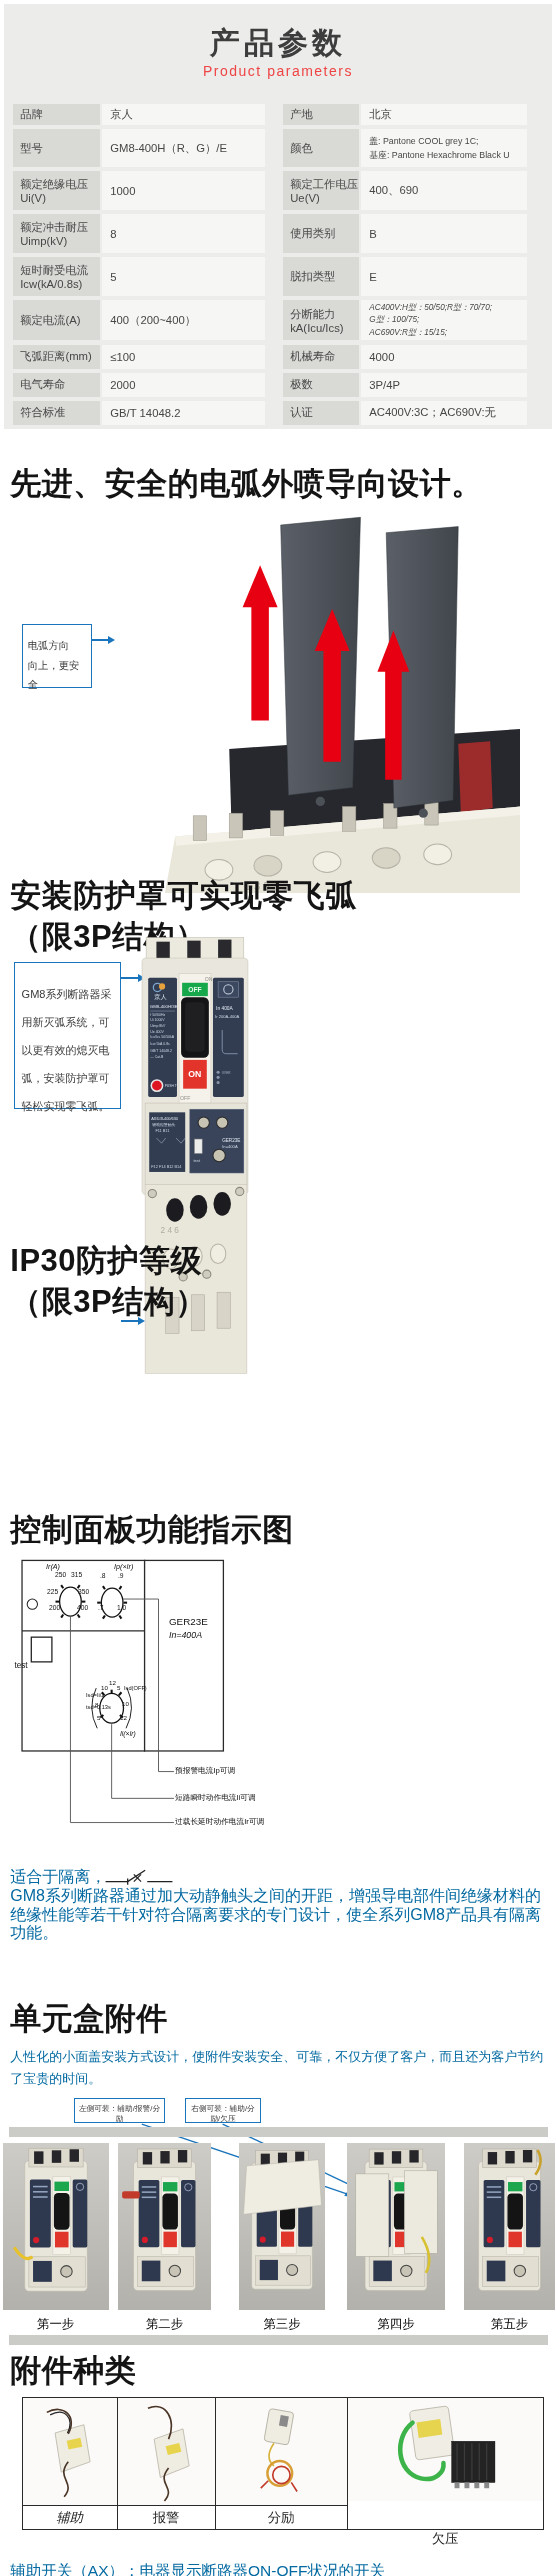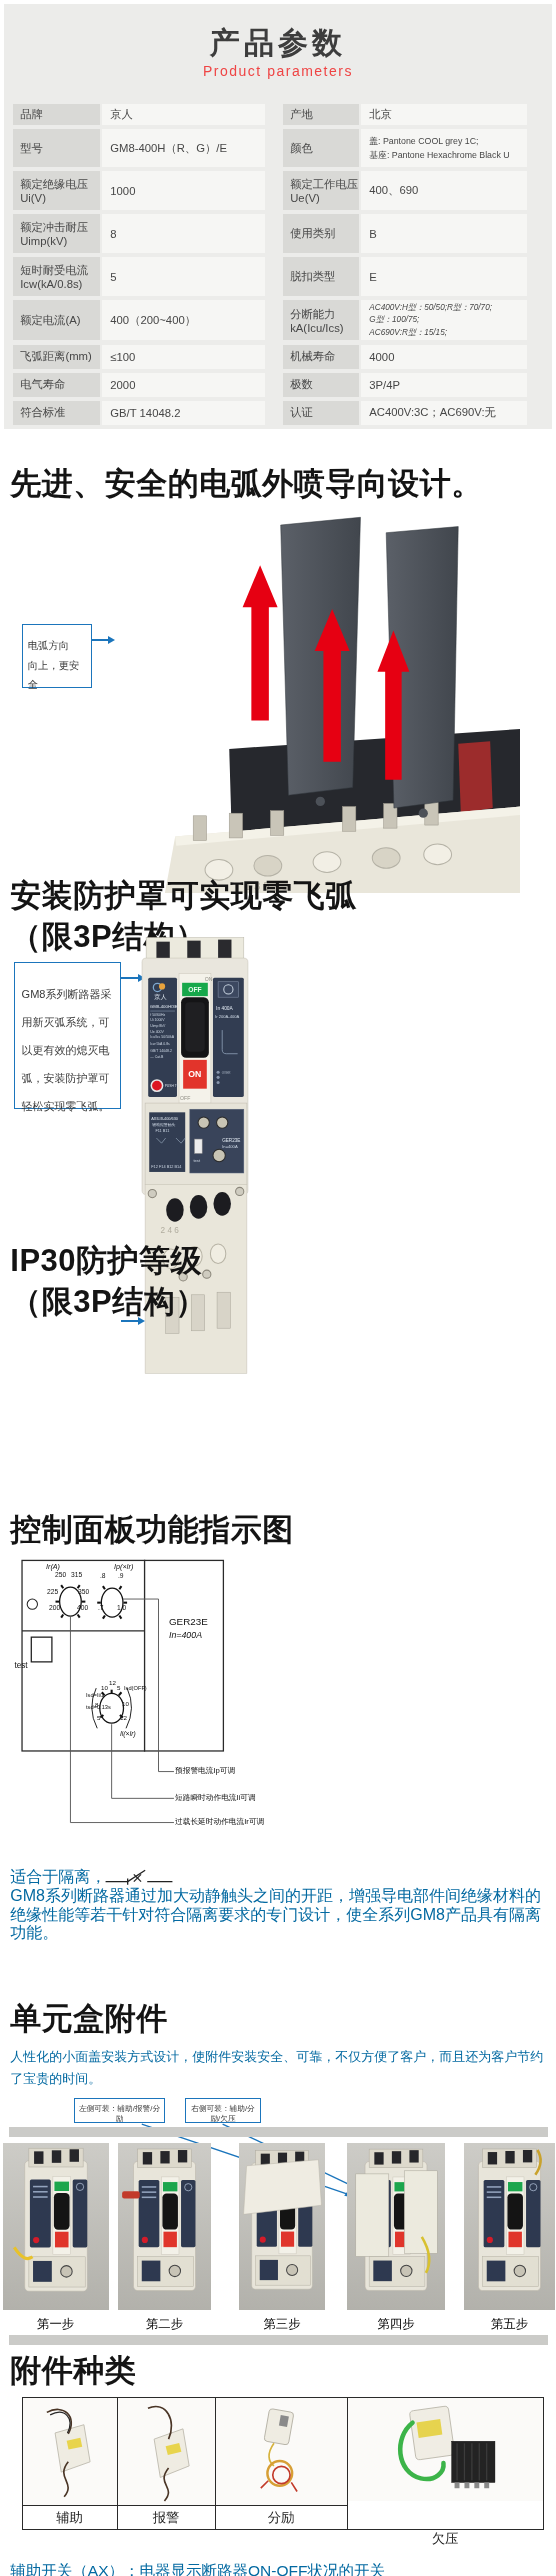--- a/index.html
+++ b/index.html
@@ -448,21 +448,21 @@
   </div>
 
   <div class="steplab" style="left:2.6px;width:106px;">第一步</div>
   <div class="steplab" style="left:118px;width:93px;">第二步</div>
   <div class="steplab" style="left:239px;width:86px;">第三步</div>
   <div class="steplab" style="left:347px;width:98px;">第四步</div>
   <div class="steplab" style="left:464px;width:91px;">第五步</div>
 
   <div class="h2" style="left:10.3px;top:2351px;">附件种类</div>
   <div class="acctable">
-    <div class="acccol" style="width:95px;">
+    <div class="acccol" style="width:95px;font-style:italic;">
       <div class="accimg">
         <svg width="77" height="103" viewBox="0 0 150 250">
             <polygon points="40,80 110,60 125,150 55,175" fill="#efece2" stroke="#b8b4a8" stroke-width="2"></polygon>
             <rect x="70" y="95" width="34" height="22" fill="#e8d44c" transform="rotate(-12 87 106)"></rect>
             <path d="M20,30 C60,8 95,40 72,82 M72,150 C40,190 92,200 62,235" stroke="#4a3526" stroke-width="4" fill="none"></path>
             <path d="M28,36 C64,18 88,44 70,80" stroke="#262626" stroke-width="3" fill="none"></path>
           </svg>
       </div>
       <div class="acclab">辅助</div>
     </div>

